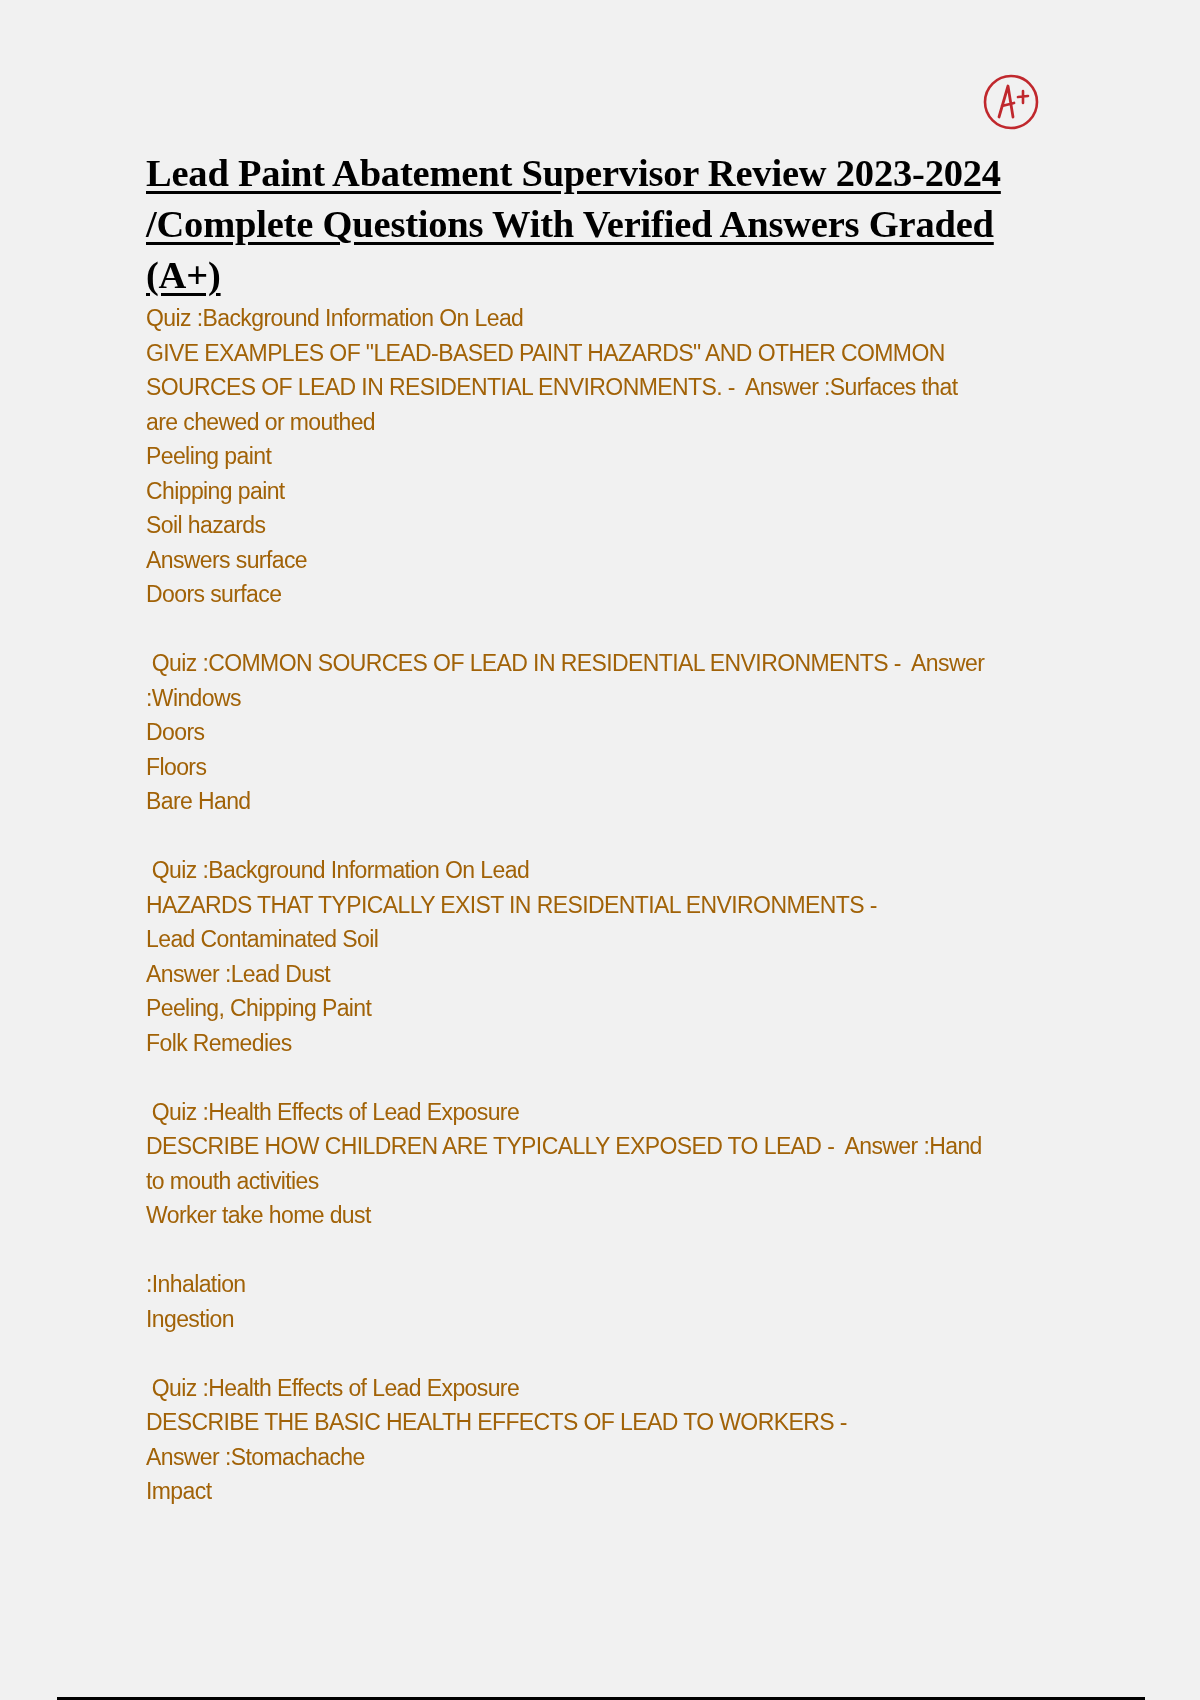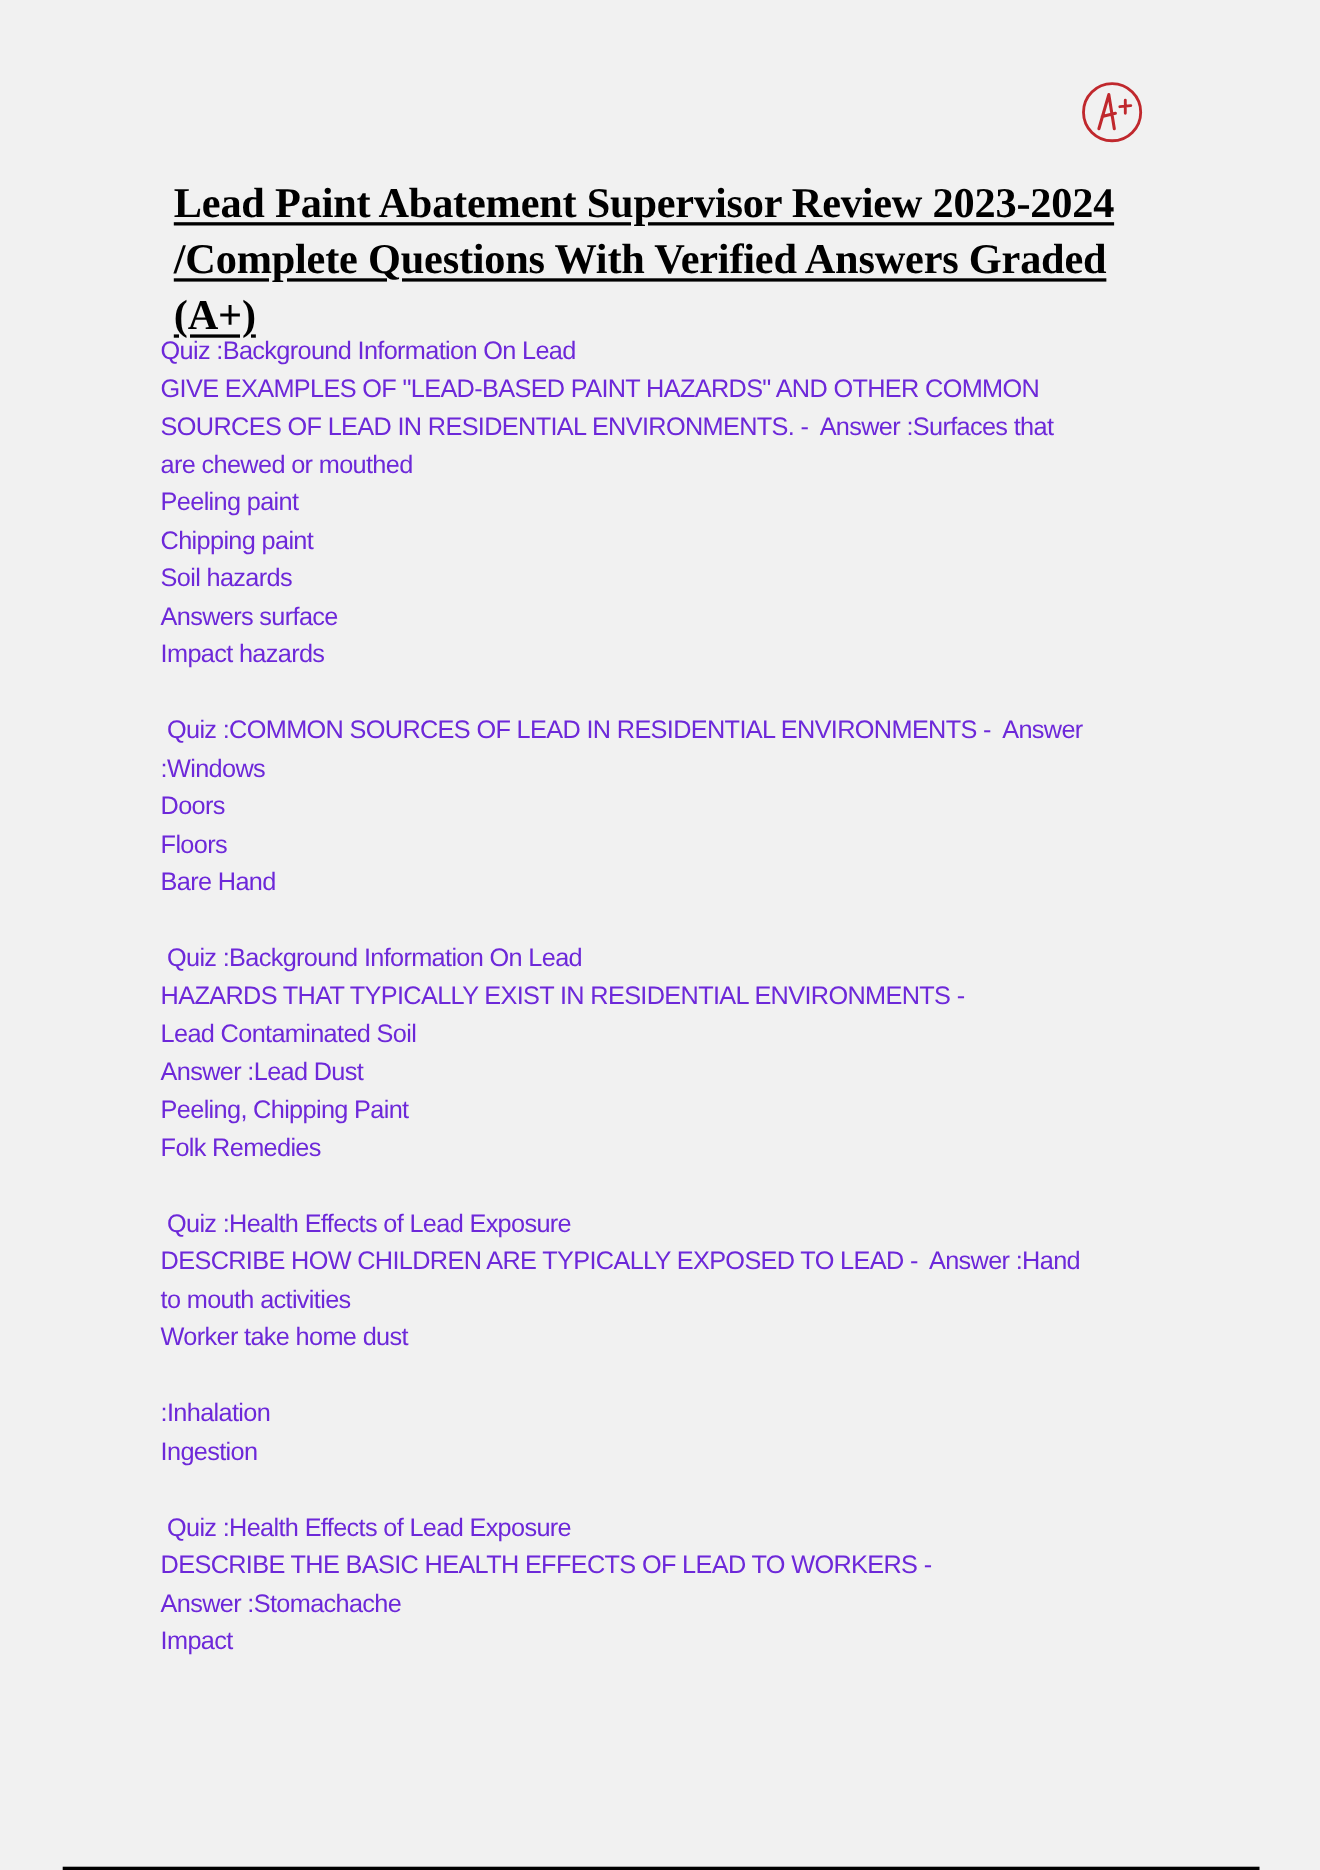--- a/index.html
+++ b/index.html
@@ -10,26 +10,26 @@
   }
   .page { position: absolute; left: 0; top: 0; width: 1200px; height: 1700px; }
   .grade-stamp {
     position: absolute; left: 982px; top: 73px; width: 58px; height: 58px;
   }
   .title {
     position: absolute; left: 146px; top: 148px; width: 920px;
     font-family: "Liberation Serif", serif; font-weight: bold;
     font-size: 38.5px; line-height: 51px; letter-spacing: -0.2px;
     text-decoration: underline; text-decoration-thickness: 3px;
-    text-underline-offset: 5px; margin: 12px; color: #000;
+    text-underline-offset: 5px; margin: 0; color: #000;
   }
   .body {
     position: absolute; left: 146px; top: 301px; width: 930px;
     font-family: "Liberation Sans", sans-serif; font-size: 23px;
-    line-height: 34.5px; letter-spacing: -0.6px; color: #6d28d9;
+    line-height: 34.5px; letter-spacing: -0.6px; color: #a16207;
   }
   .line { white-space: pre; height: 34.5px; display: block; }
   .blank { height: 34.5px; }
   .footer-rule {
     position: absolute; left: 57px; top: 1697px; width: 1088px; height: 3px;
     background: #000;
   }
 </style>
 </head>
 <body>
@@ -47,21 +47,21 @@
   <div class="body">
     <div>
       <span class="line">Quiz :Background Information On Lead</span>
       <span class="line">GIVE EXAMPLES OF "LEAD-BASED PAINT HAZARDS" AND OTHER COMMON</span>
       <span class="line">SOURCES OF LEAD IN RESIDENTIAL ENVIRONMENTS. -  Answer :Surfaces that</span>
       <span class="line">are chewed or mouthed</span>
       <span class="line">Peeling paint</span>
       <span class="line">Chipping paint</span>
       <span class="line">Soil hazards</span>
       <span class="line">Answers surface</span>
-      <span class="line">Impact hazards</span>
+      <span class="line">Doors surface</span>
     </div>
     <div class="blank"></div>
 
     <div>
       <span class="line"> Quiz :COMMON SOURCES OF LEAD IN RESIDENTIAL ENVIRONMENTS -  Answer</span>
       <span class="line">:Windows</span>
       <span class="line">Doors</span>
       <span class="line">Floors</span>
       <span class="line">Bare Hand</span>
     </div>

